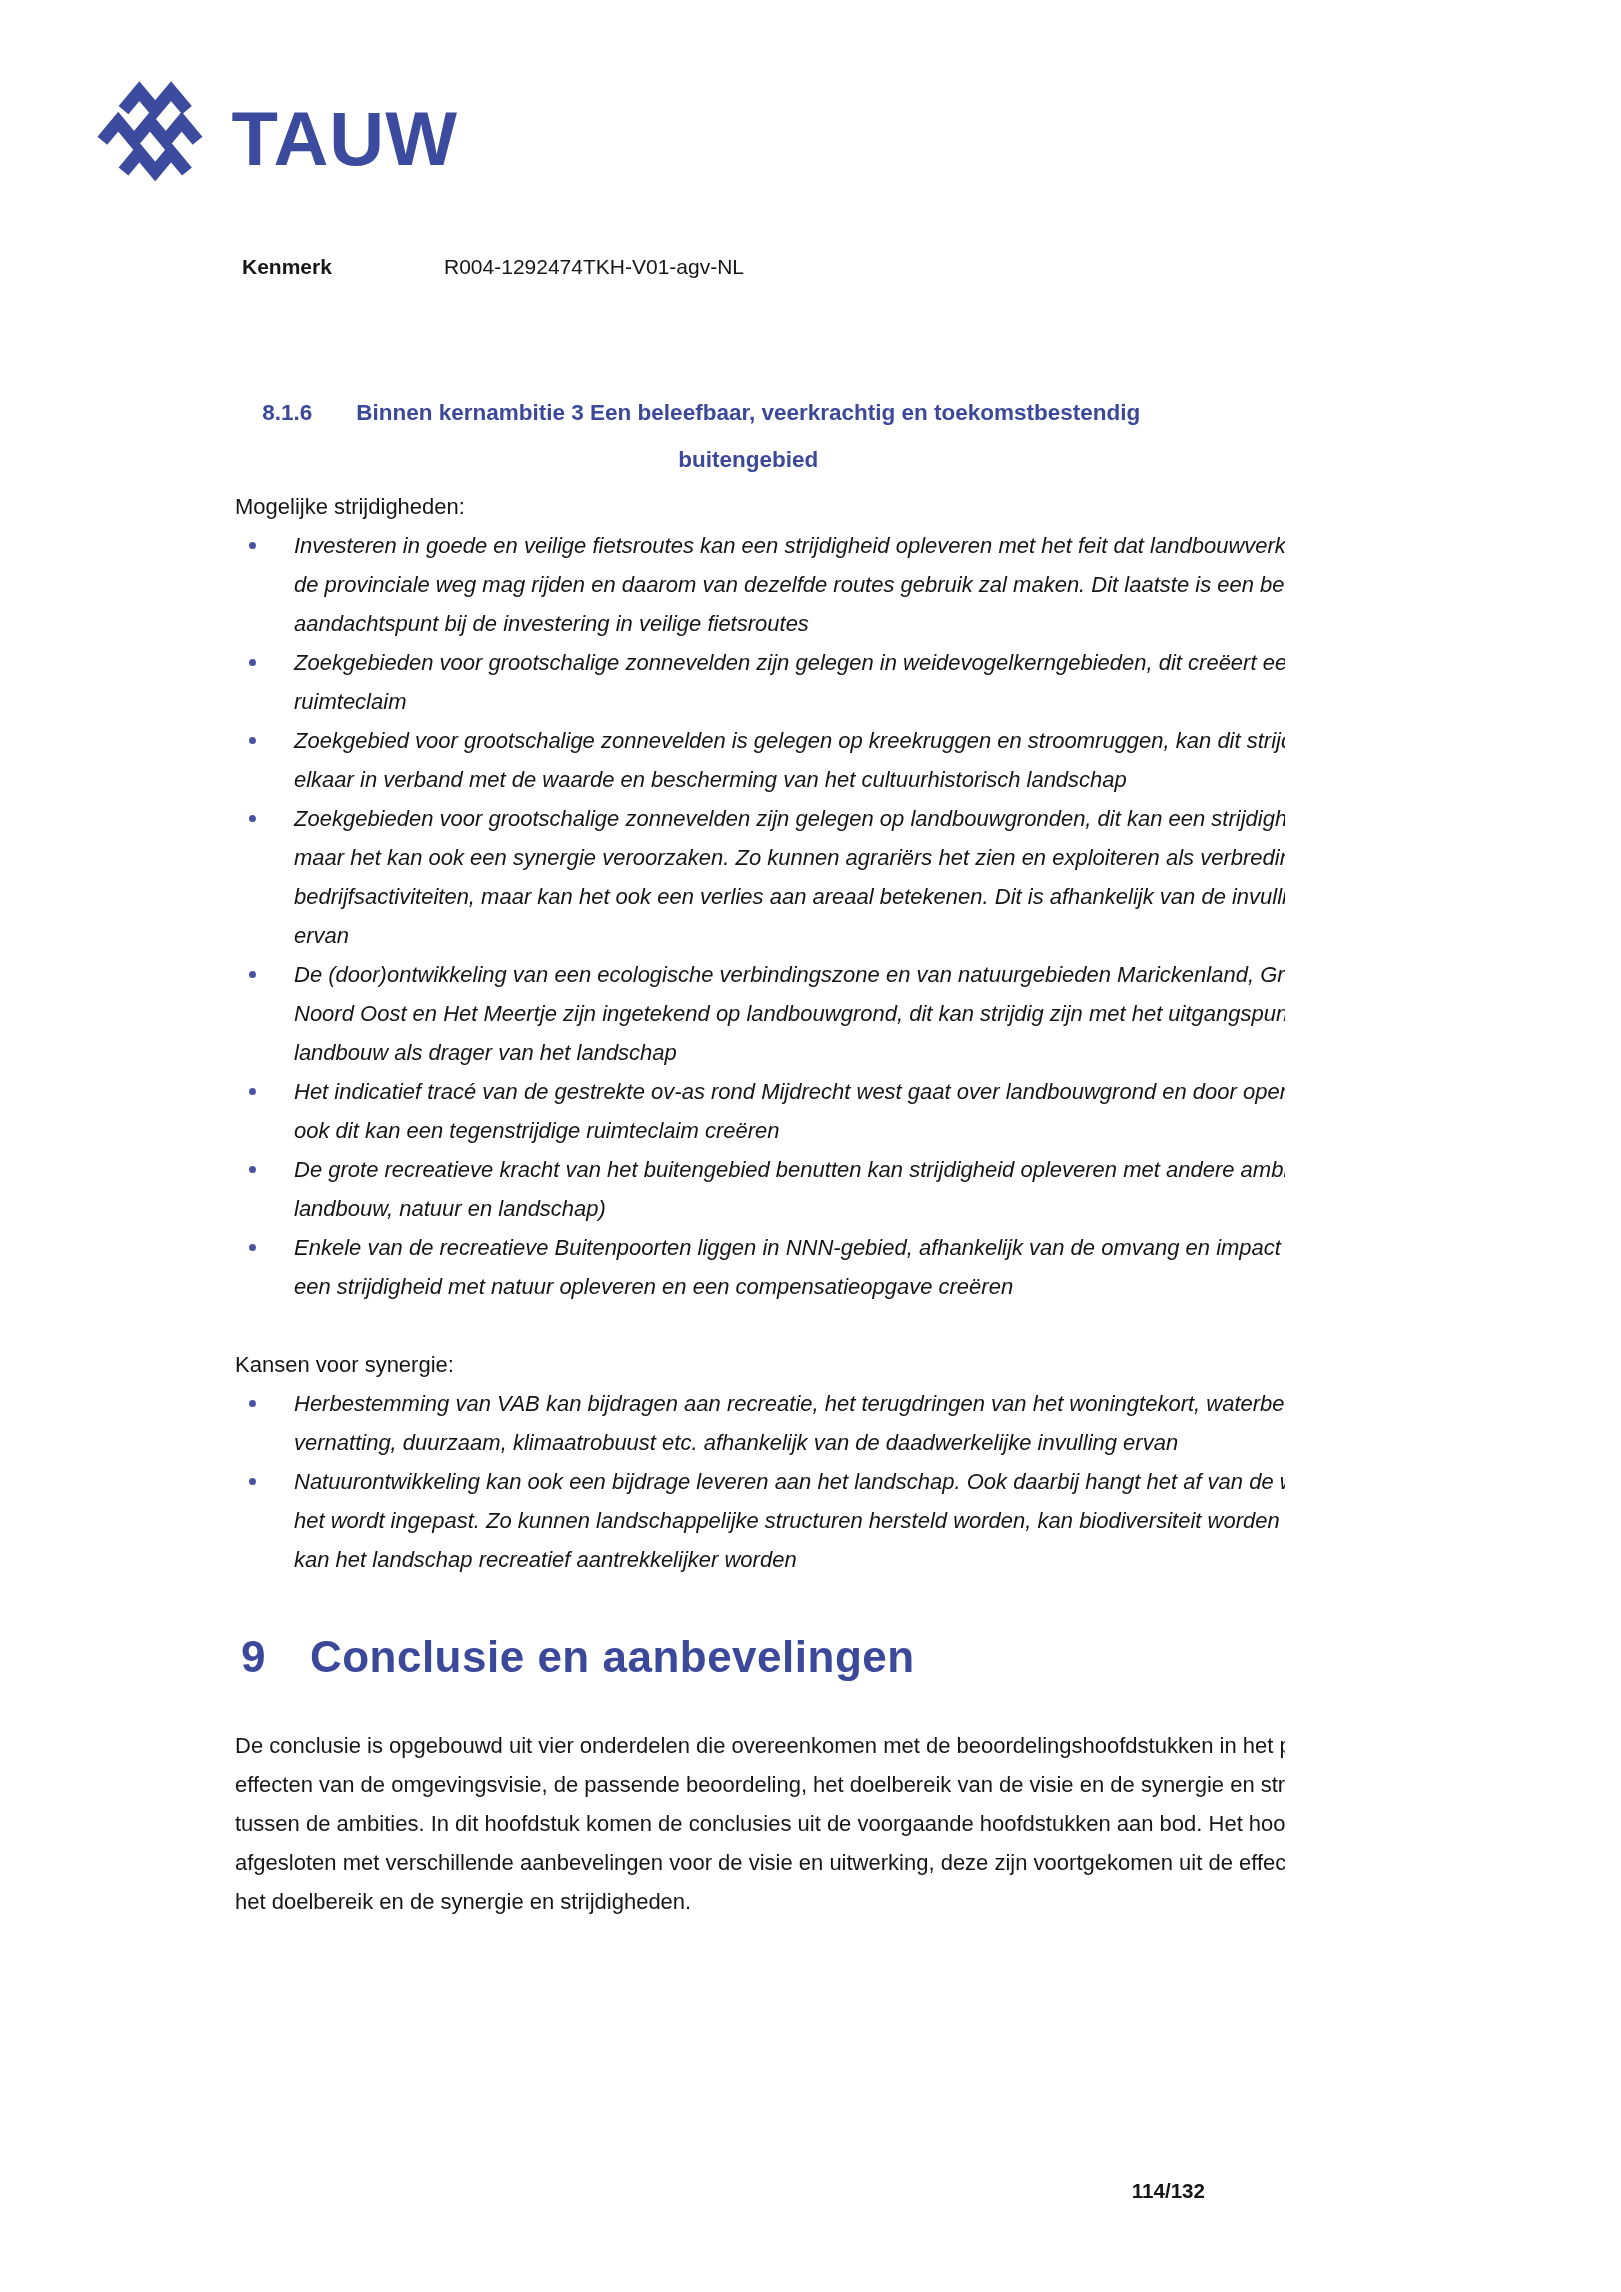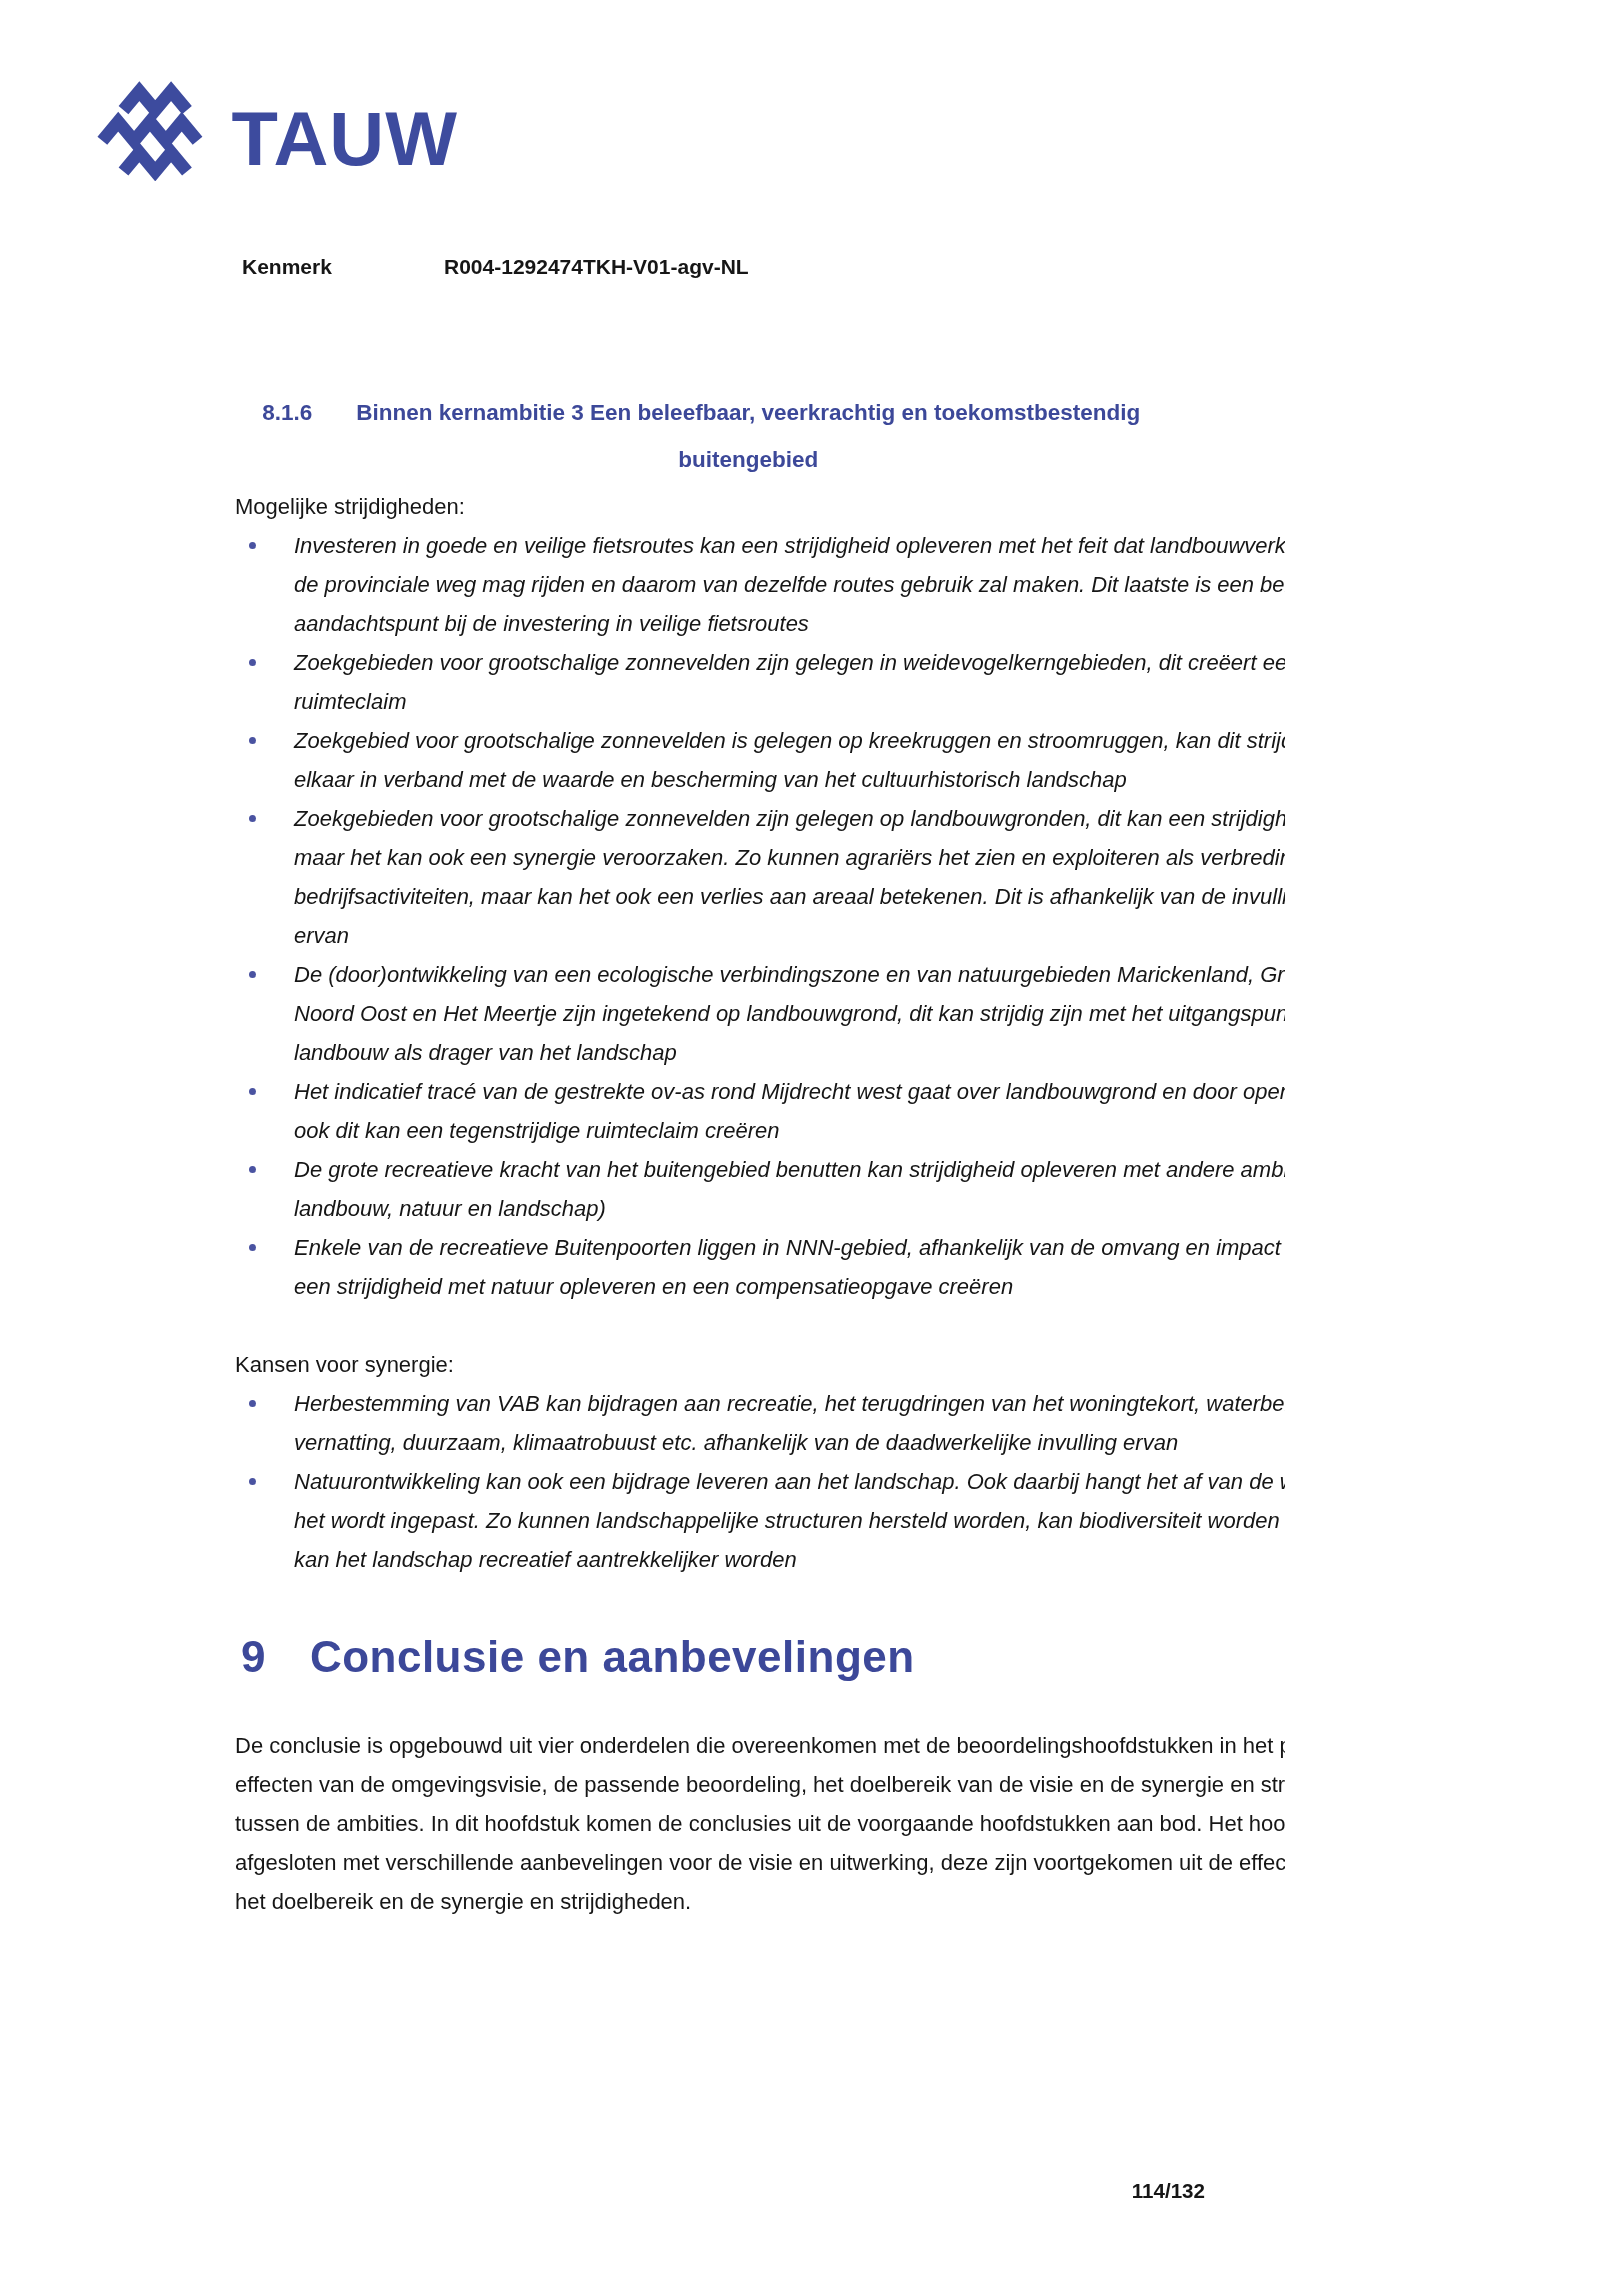--- a/index.html
+++ b/index.html
@@ -35,21 +35,21 @@
   
   .kenmerk {
     position: absolute;
     left: 242px;
     top: 253px;
     display: flex;
     font-size: 21px;
     line-height: 27.4px;
   }
   .kenmerk-label { font-weight: bold; width: 202px; }
-  .kenmerk-value { font-weight: bold; text-align: center; }
+  .kenmerk-value { font-weight: normal; text-align: center; }
 
   
   .main {
     position: absolute;
     left: 235px;
     top: 389px;
     width: 1200px;
     font-size: 22px;
     line-height: 39px;
   }

